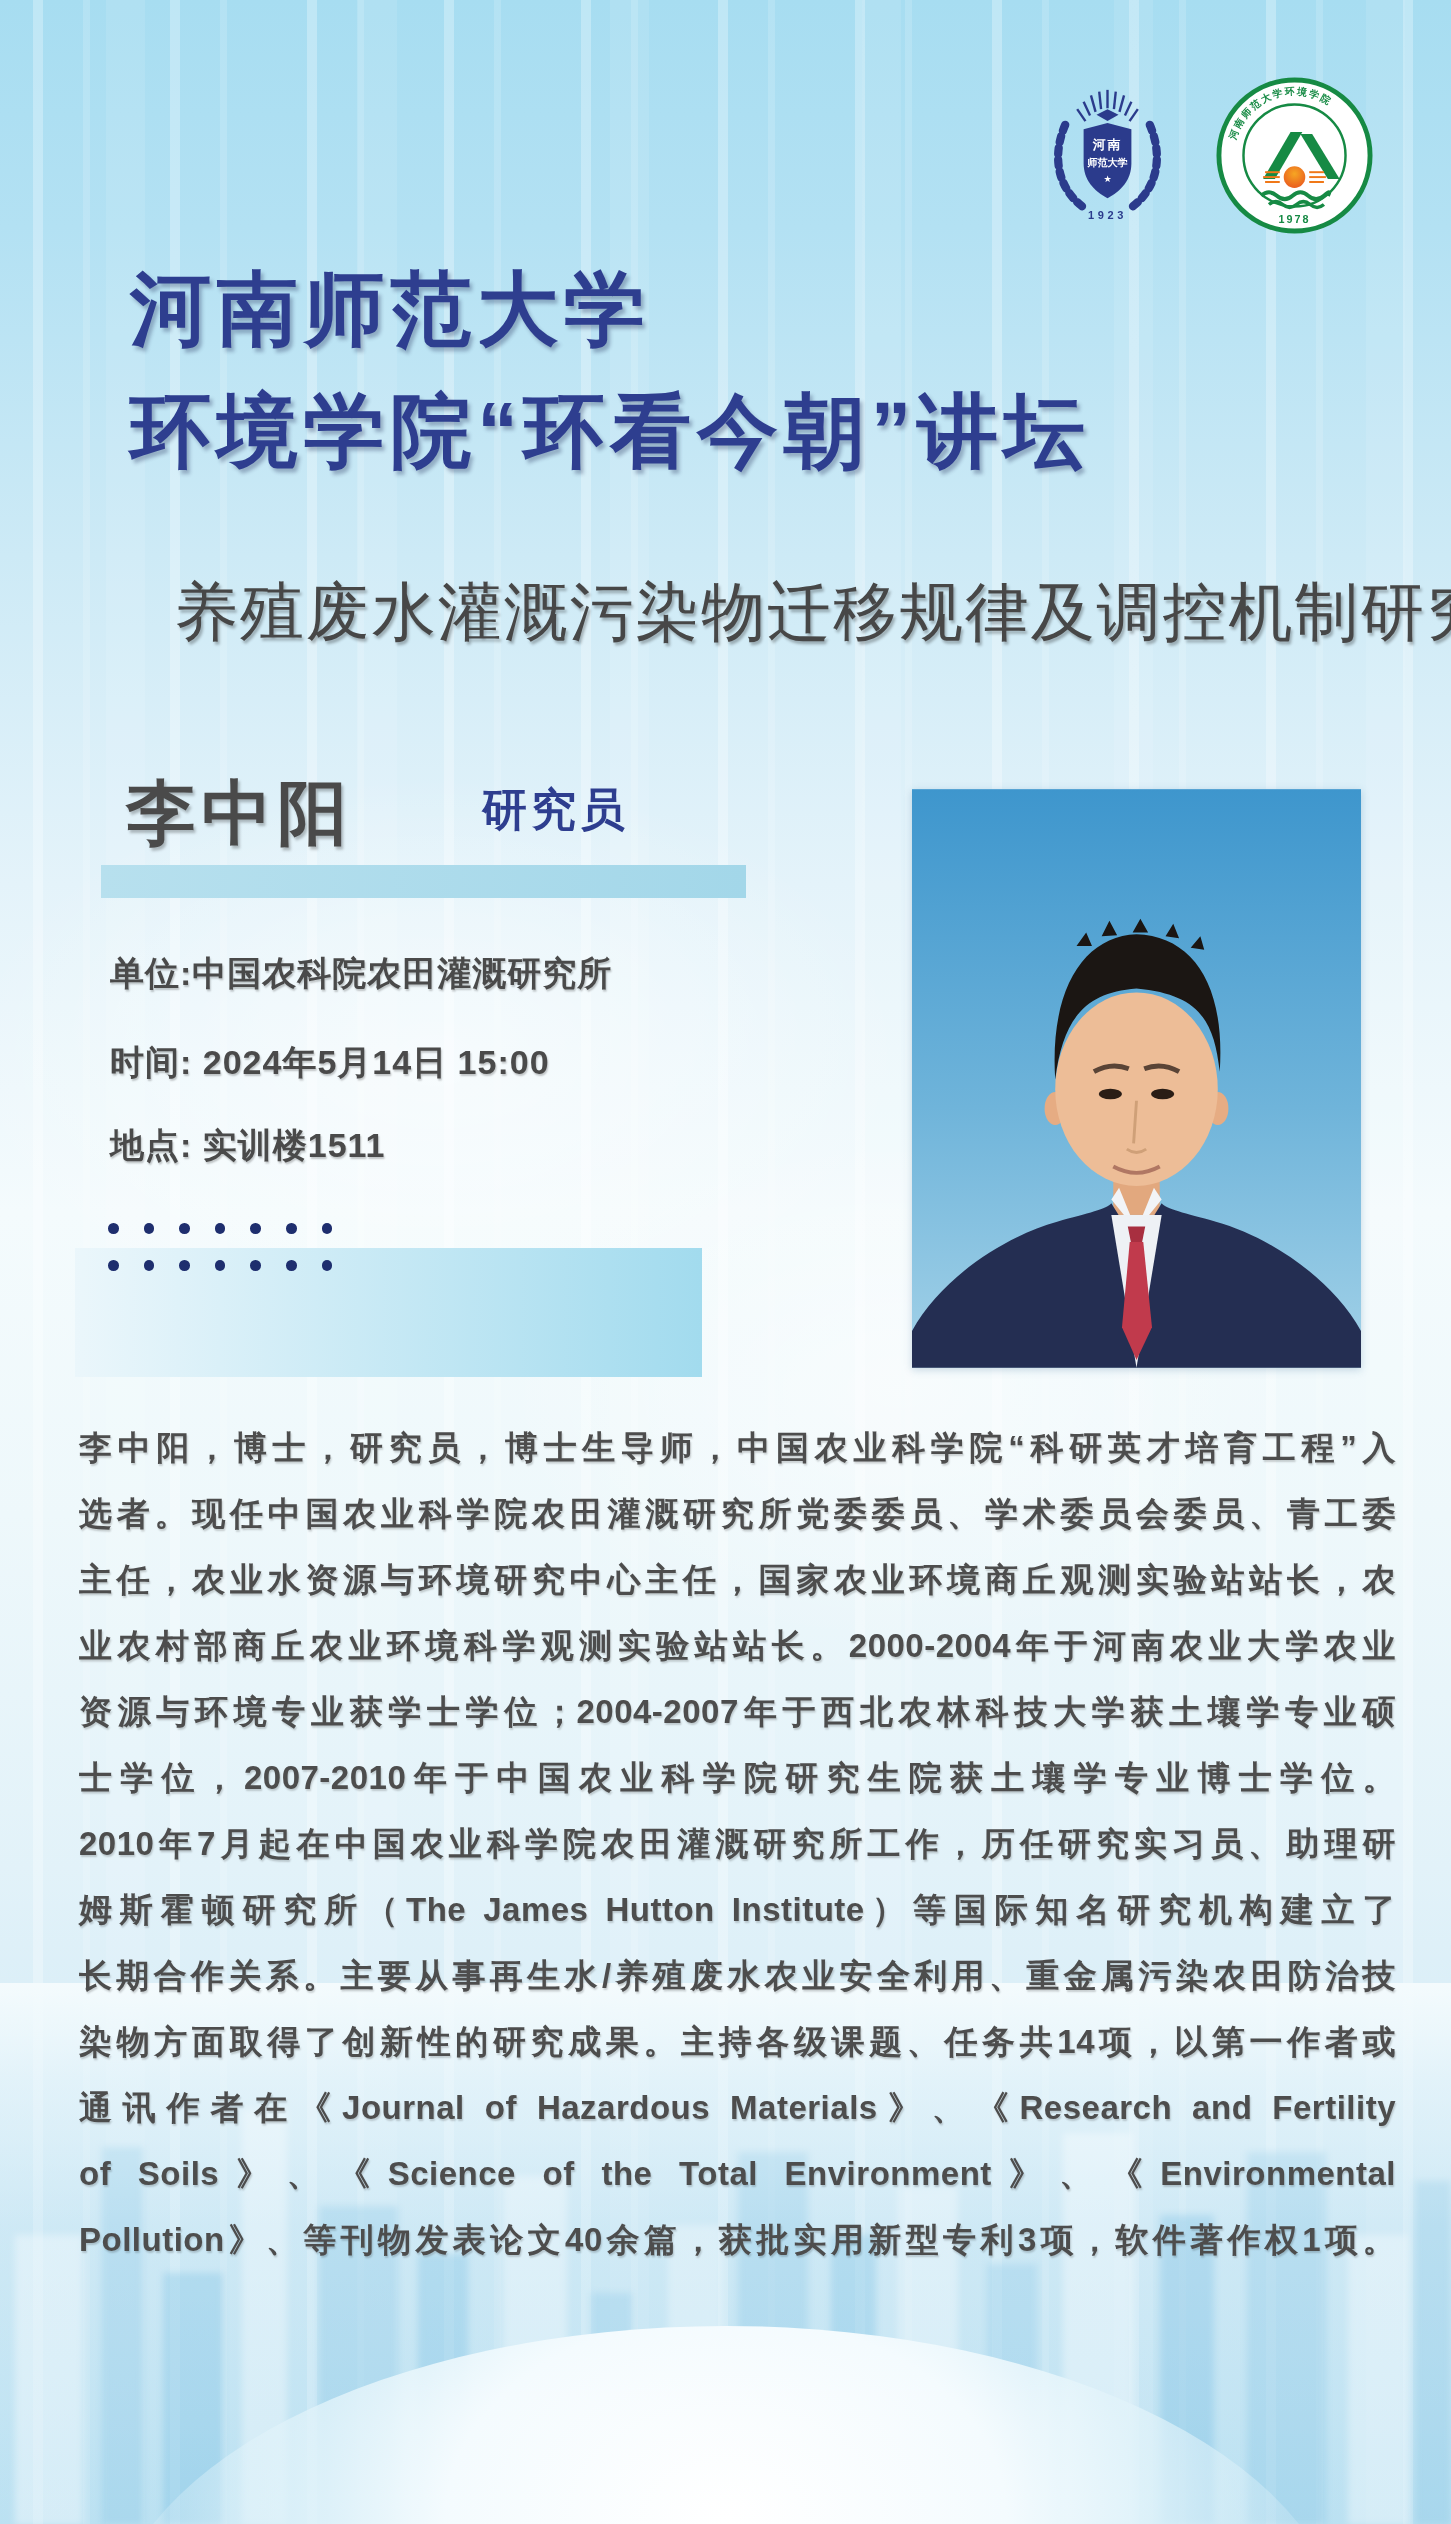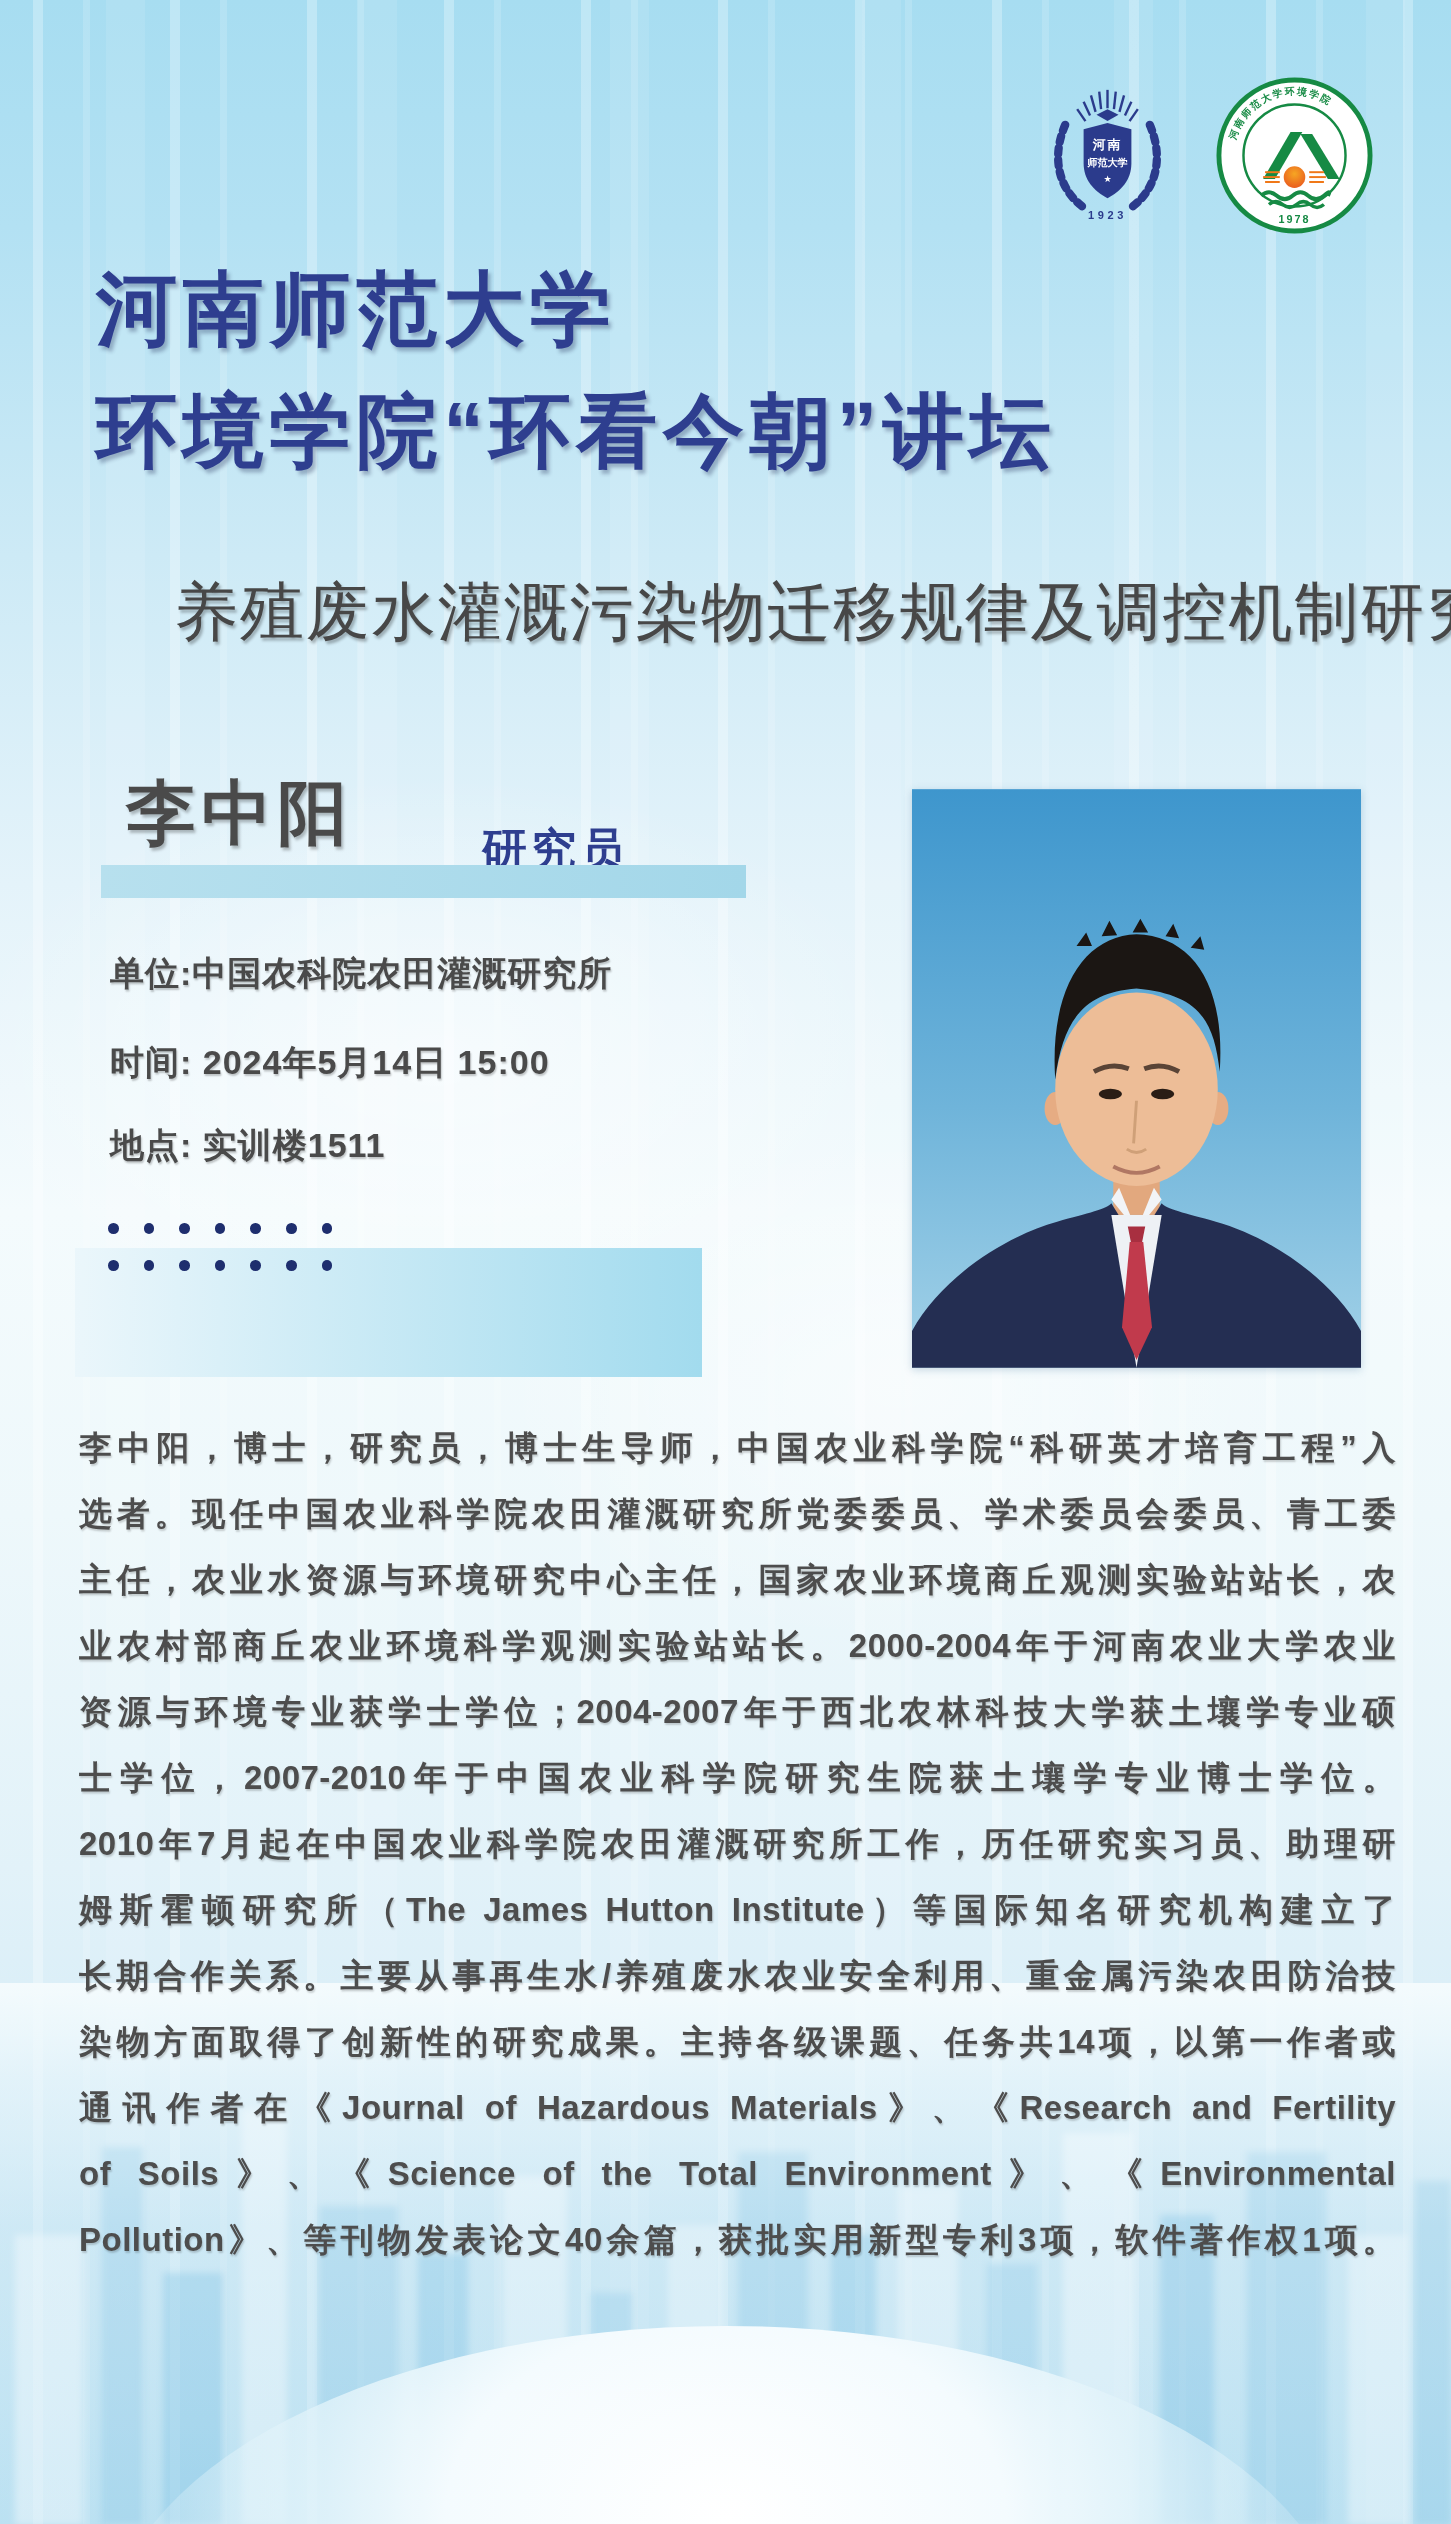--- a/index.html
+++ b/index.html
@@ -29,30 +29,30 @@
     background:linear-gradient(180deg, rgba(244,251,253,1) 0%, rgba(235,247,252,.55) 18%,
       rgba(205,233,246,.35) 45%, rgba(175,219,240,.25) 100%);}
   .road{position:absolute;left:50%;bottom:-440px;transform:translateX(-50%);
     width:1239px;height:639px;border-radius:50%;
     background:radial-gradient(ellipse at 50% 30%, #ffffff 0%, #f4fbfe 32%,
       rgba(225,243,250,.85) 48%, rgba(190,228,244,0) 72%);}
   
   .seal{position:absolute;left:1034px;top:77px;width:147px;height:147px;}
   .college{position:absolute;left:1216px;top:77px;width:157px;height:157px;}
   
-  .title{position:absolute;left:96px;top:248px;color:#2e3e8f;font-weight:bold;
+  .title{position:absolute;left:130px;top:248px;color:#2e3e8f;font-weight:bold;
     font-size:81px;line-height:122px;letter-spacing:5.8px;white-space:nowrap;
     text-shadow:2.9px 3.9px 3.9px rgba(25,35,80,.30);}
   .topic{position:absolute;left:174px;top:569px;color:#474747;font-weight:normal;
     font-size:64px;letter-spacing:1.9px;white-space:nowrap;
     text-shadow:1.9px 2.9px 2.9px rgba(0,0,0,.28);}
   
   .name{position:absolute;left:126px;top:767px;color:#4a4a4a;font-weight:bold;
     font-size:70px;letter-spacing:5.8px;text-shadow:1.9px 2.9px 2.9px rgba(0,0,0,.25);}
-  .jobtitle{position:absolute;left:482px;top:820px;color:#2e3e8f;font-weight:bold;
+  .jobtitle{position:absolute;left:482px;top:780px;color:#2e3e8f;font-weight:bold;
     font-size:45px;letter-spacing:3.9px;}
   .name-bar{position:absolute;left:101px;top:865px;width:645px;height:33px;
     background:linear-gradient(90deg,#b7e0ee,#a3d7e9);}
   .detail{position:absolute;left:110px;color:#4a4a4a;font-weight:bold;font-size:34px;
     letter-spacing:1px;white-space:nowrap;text-shadow:1px 1.9px 1.9px rgba(0,0,0,.22);}
   .d0{top:951px}.d1{top:1040px}.d2{top:1123px}
   .dots-box{position:absolute;left:75px;top:1248px;width:627px;height:129px;
     background:linear-gradient(90deg, rgba(234,246,251,.92), #a2dbee);}
   .dot-row{position:absolute;left:108px;display:flex;gap:25px;}
   .r1{top:1223px}.r2{top:1260px}

